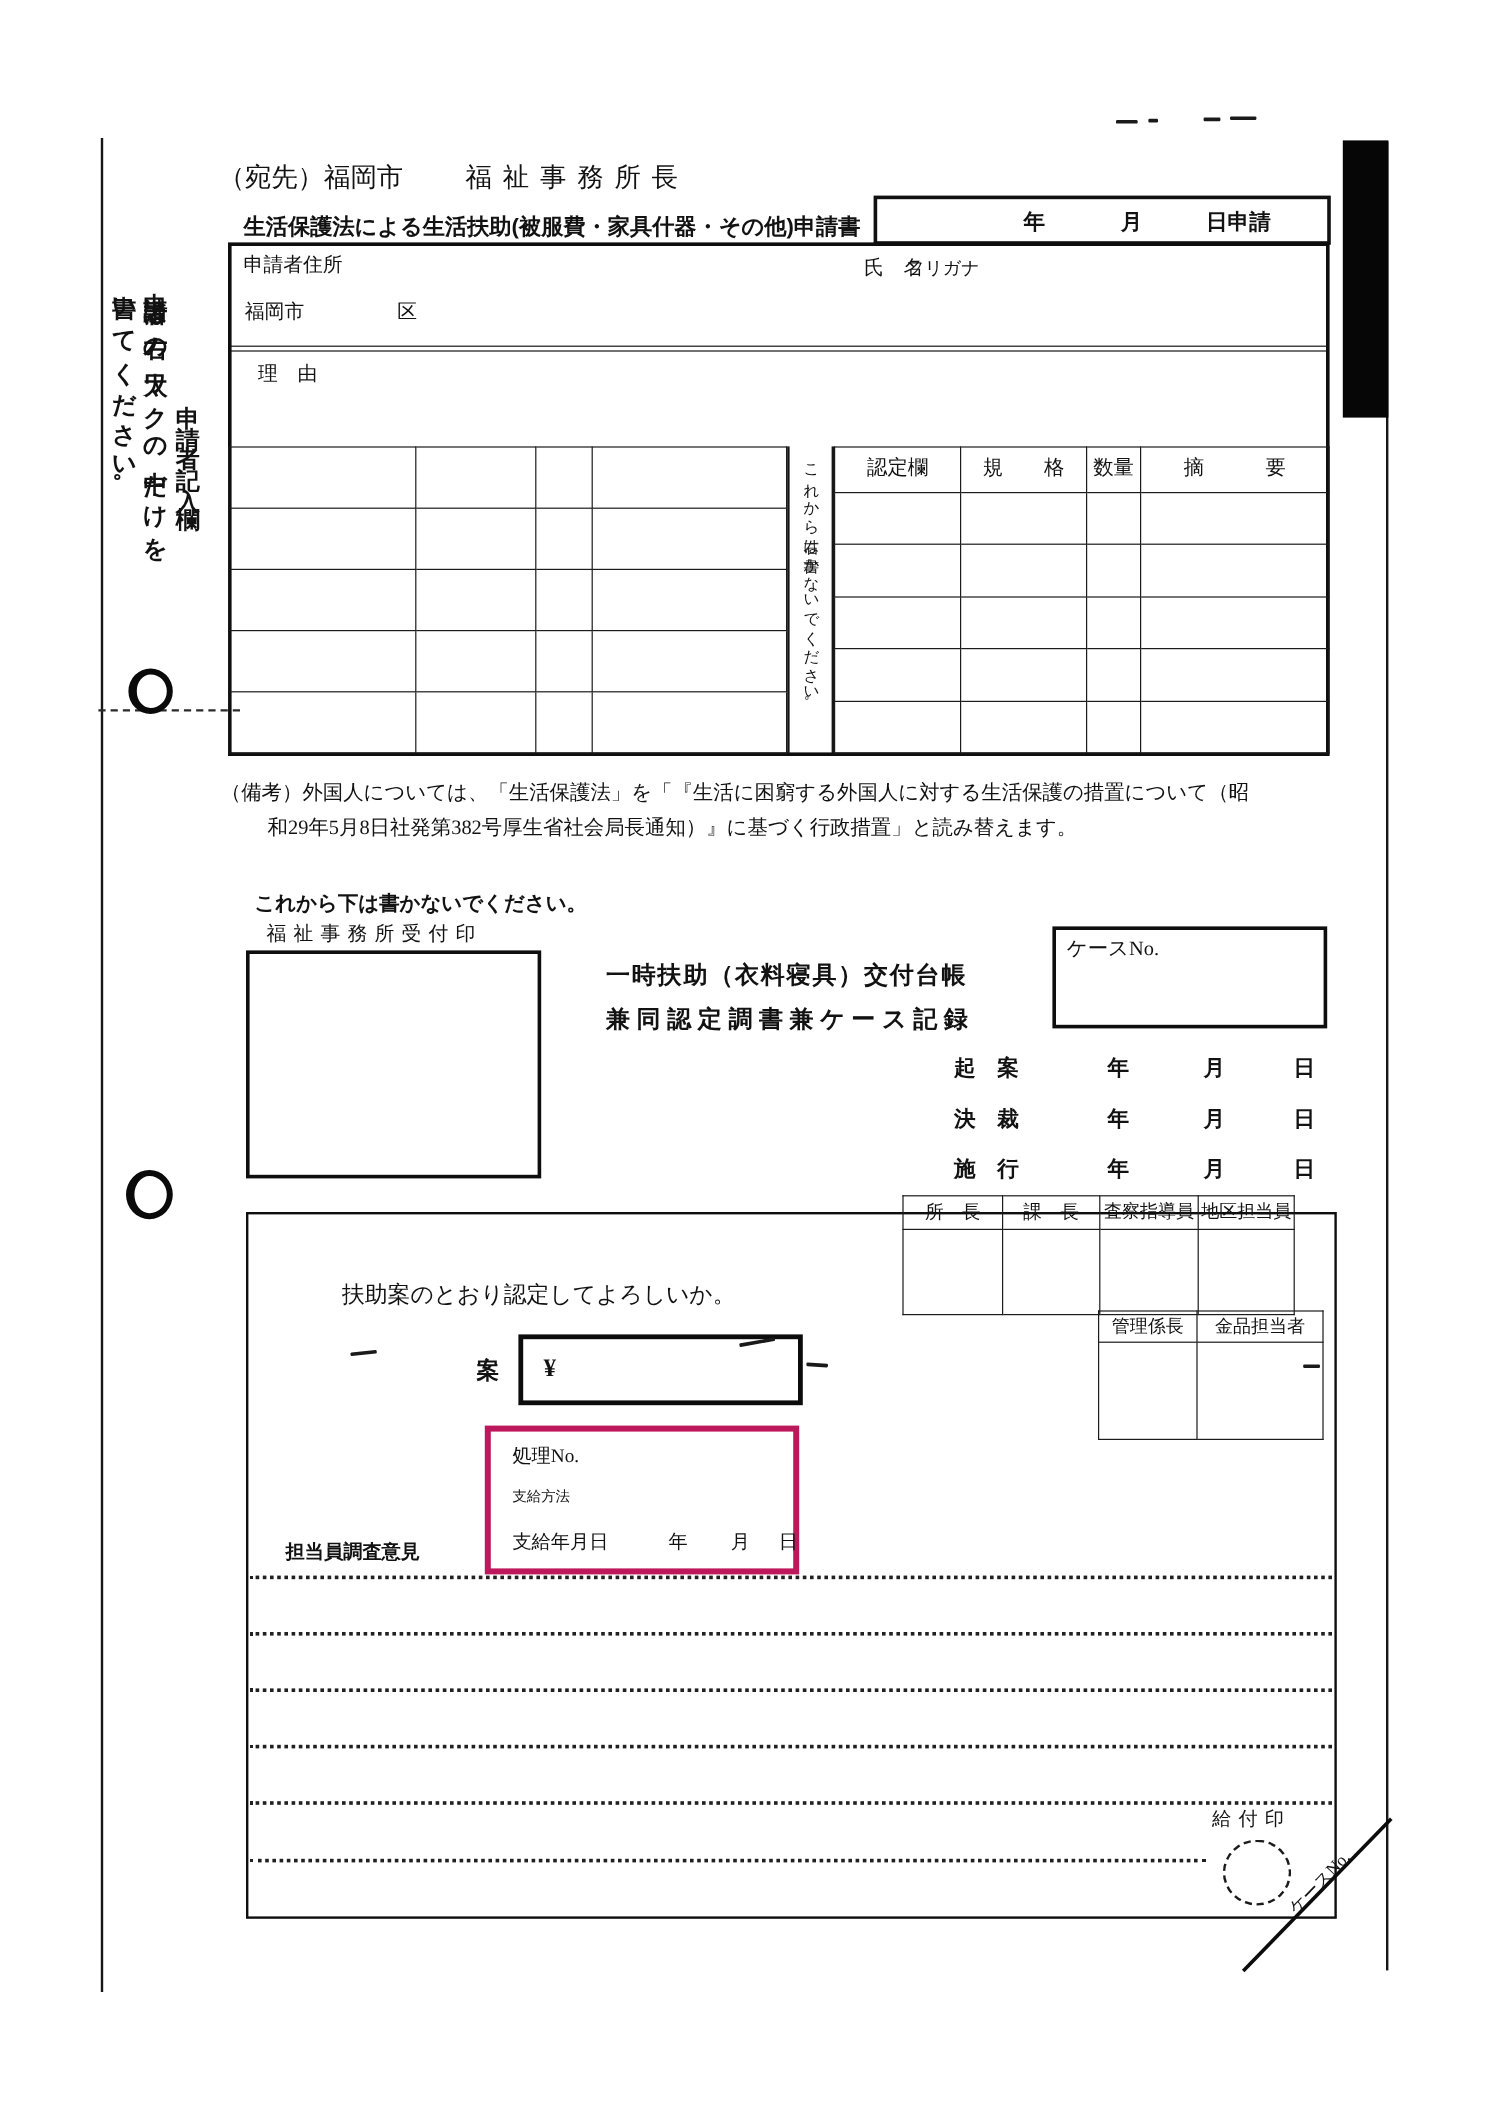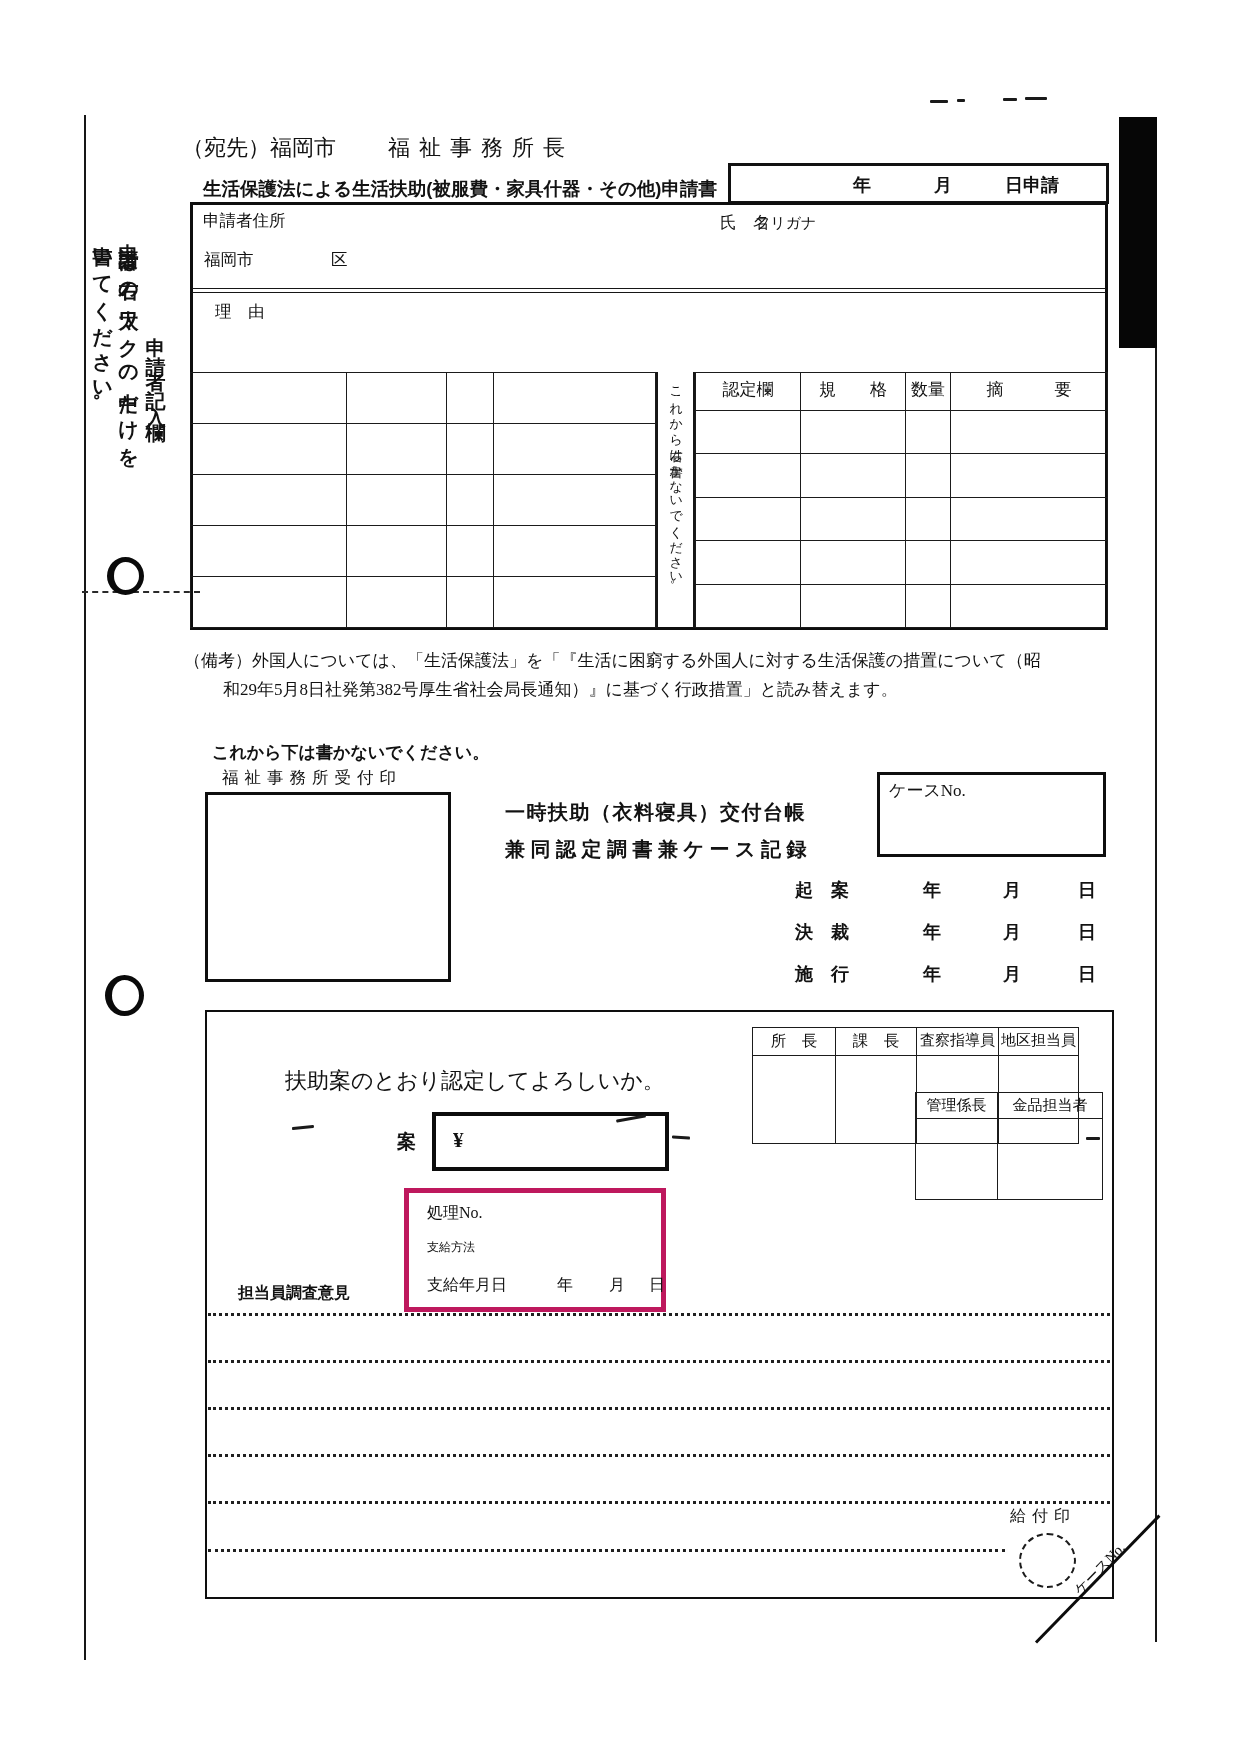--- a/index.html
+++ b/index.html
@@ -186,21 +186,21 @@
   </div>
   <div class="abs" style="left:795px;top:962px;width:300px;height:28px;font-size:18px;font-weight:600;">
     <span class="abs gothic" style="left:0;top:0;">施　行</span>
     <span class="abs gothic" style="left:128px;top:0;">年</span>
     <span class="abs gothic" style="left:208px;top:0;">月</span>
     <span class="abs gothic" style="left:283px;top:0;">日</span>
   </div>
 
   <div class="abs" style="left:205px;top:1010px;width:909px;height:589px;border:2.5px solid #0e0e0e;"></div>
 
-  <div class="abs" style="left:752px;top:1027px;width:327px;height:117px;">
+  <div class="abs" style="left:752px;top:996px;width:327px;height:100px;">
     <table class="frm">
       <colgroup>
           <col style="width:83px">
           <col style="width:81px">
           <col style="width:82px">
           <col>
         </colgroup>
       <tbody>
           <tr style="height:28px">
         <td style="font-size:15.5px;padding-top:3px;">所　長</td>
@@ -230,21 +230,21 @@
         <td style="font-size:15px;padding-top:3px;">金品担当者</td>
       </tr>
       <tr class="body">
             <td></td>
             <td></td>
           </tr>
     </tbody>
       </table>
   </div>
 
-  <div class="abs serif" style="left:285px;top:1066px;font-size:22px;">扶助案のとおり認定してよろしいか。</div>
+  <div class="abs serif" style="left:285px;top:1066px;font-size:19px;">扶助案のとおり認定してよろしいか。</div>
 
   <span class="abs gothic" style="left:397px;top:1129px;font-size:19px;font-weight:700;">案</span>
   <div class="abs" style="left:432px;top:1112px;width:237px;height:59px;border:4px solid #0c0c0c;">
     <span class="abs serif" style="left:17px;top:12px;font-size:21px;font-weight:600;">¥</span>
   </div>
 
   <div class="abs" style="left:404px;top:1188px;width:262px;height:124px;border:5px solid #be185d;">
     <span class="abs serif" style="left:18px;top:10px;font-size:16px;">処理No.</span>
     <span class="abs serif" style="left:18px;top:46px;font-size:12px;">支給方法</span>
     <span class="abs serif" style="left:18px;top:82px;font-size:16px;">支給年月日</span>

